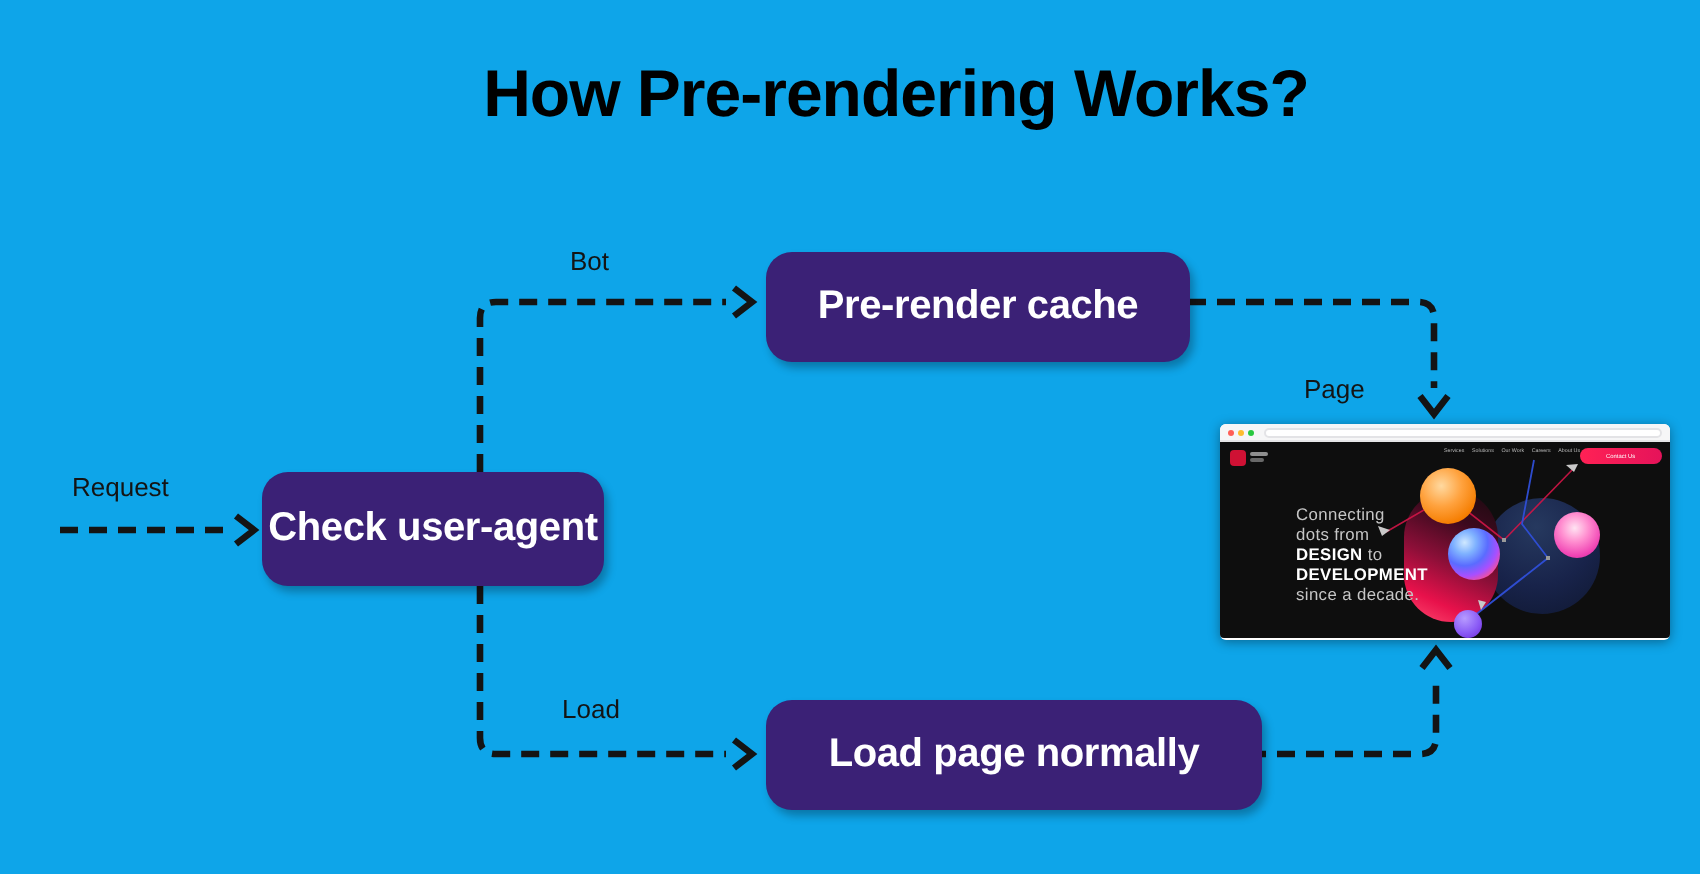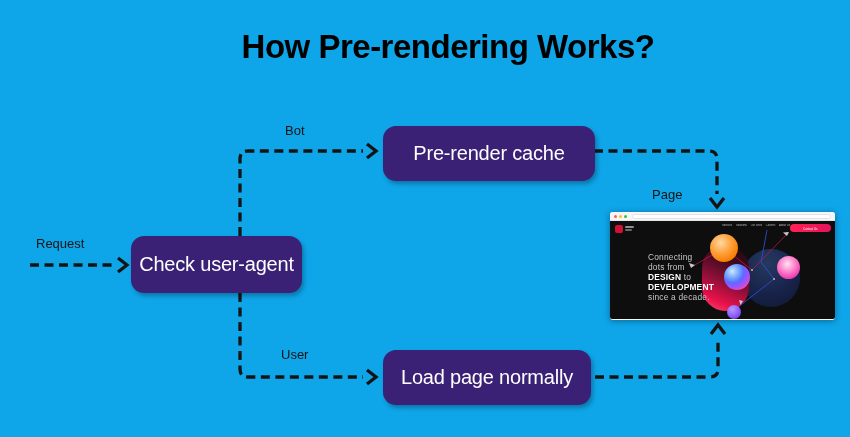--- a/index.html
+++ b/index.html
@@ -12,26 +12,26 @@
     text-align:center;font-size:33px;font-weight:700;color:#000;
     letter-spacing:-0.5px;
   }
   svg.connectors{position:absolute;left:0;top:0;}
   .edge-label{
     position:absolute;font-size:13px;color:#141414;white-space:nowrap;
   }
   .node{
     position:absolute;background:#3b2176;border-radius:13px;
     display:flex;align-items:center;justify-content:center;
-    color:#fff;font-weight:400;font-size:20px;letter-spacing:-0.2px;
+    color:#fff;font-weight:700;font-size:20px;letter-spacing:-0.2px;
     box-shadow:2px 3px 4px rgba(0,0,0,0.28);
   }
   .node-check{left:131px;top:236px;width:171px;height:57px;}
   .node-cache{left:383px;top:126px;width:212px;height:55px;}
-  .node-load{left:383px;top:350px;width:208px;height:55px;}
+  .node-load{left:383px;top:350px;width:248px;height:55px;}
 
   
   .preview{
     position:absolute;left:610px;top:212px;width:225px;height:108px;
     border-radius:3px;background:#fff;box-shadow:0 1px 6px rgba(0,0,0,0.38);
   }
   .chrome{
     height:9px;background:#f6f6f7;border-radius:3px 3px 0 0;
     display:flex;align-items:center;padding:0 4px;border-bottom:1px solid #e6e6e8;
     box-sizing:border-box;
@@ -96,21 +96,21 @@
       <polyline points="118,258 127,265 118,272"></polyline>
       <polyline points="367,144 376,151 367,158"></polyline>
       <polyline points="367,370 376,377 367,384"></polyline>
       <polyline points="710,198 717,207 724,198"></polyline>
       <polyline points="711,334 718,325 725,334"></polyline>
     </g>
   </svg>
 
   <div class="edge-label" style="left:36px;top:236px;">Request</div>
   <div class="edge-label" style="left:285px;top:123px;">Bot</div>
-  <div class="edge-label" style="left:281px;top:347px;">User</div>
+  <div class="edge-label" style="left:281px;top:347px;">Load</div>
   <div class="edge-label" style="left:652px;top:187px;">Page</div>
 
   <div class="node node-check">
     <span>Check user-agent</span>
   </div>
   <div class="node node-cache">
     <span>Pre-render cache</span>
   </div>
   <div class="node node-load">
     <span>Load page normally</span>

